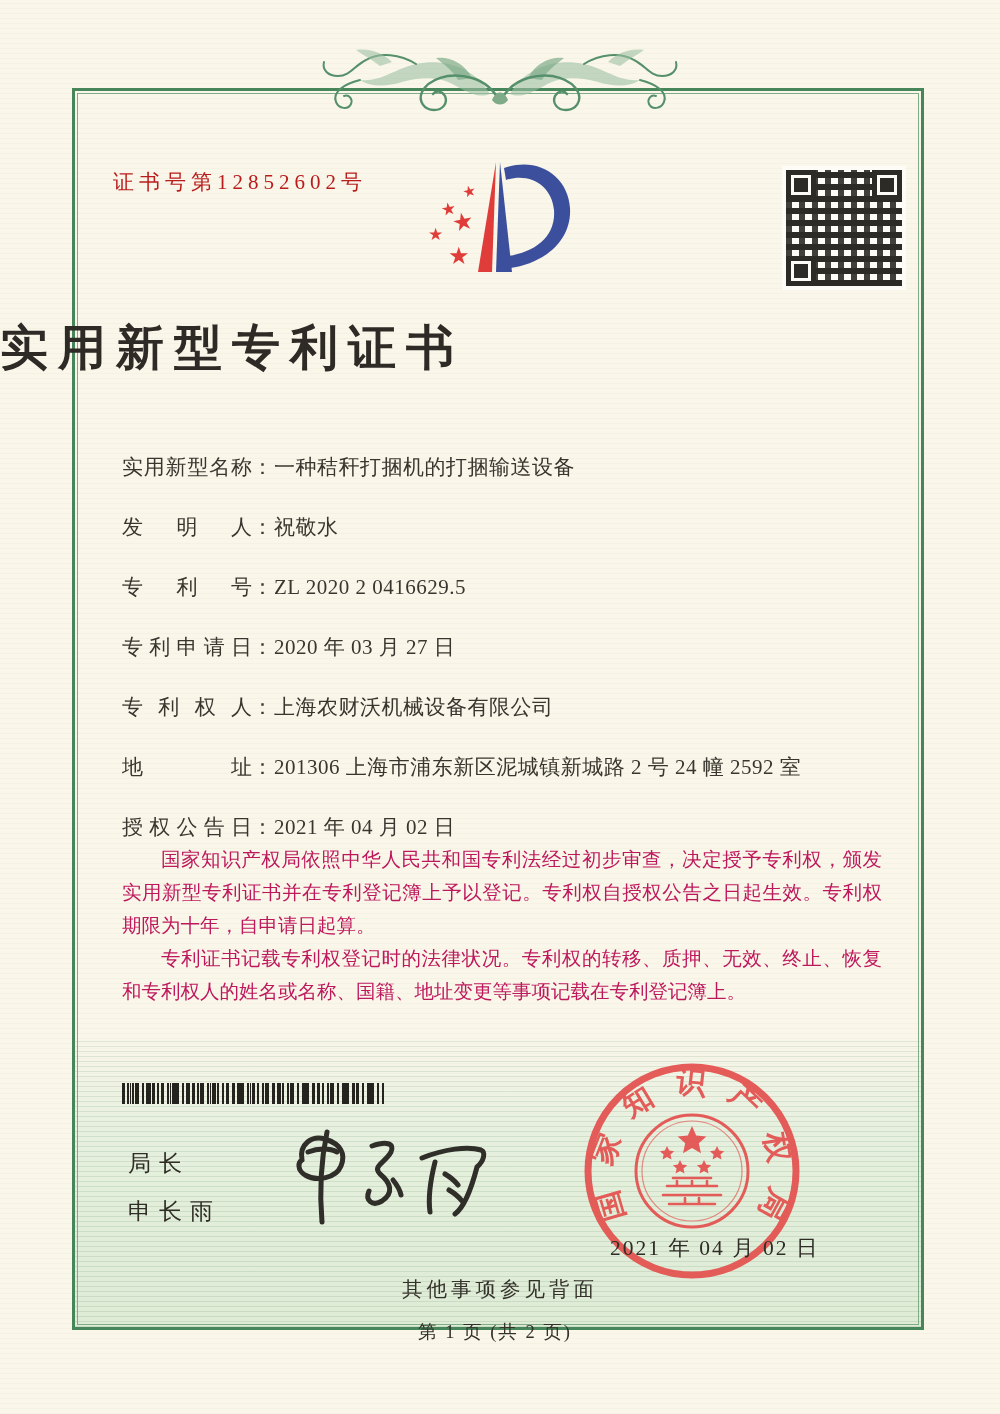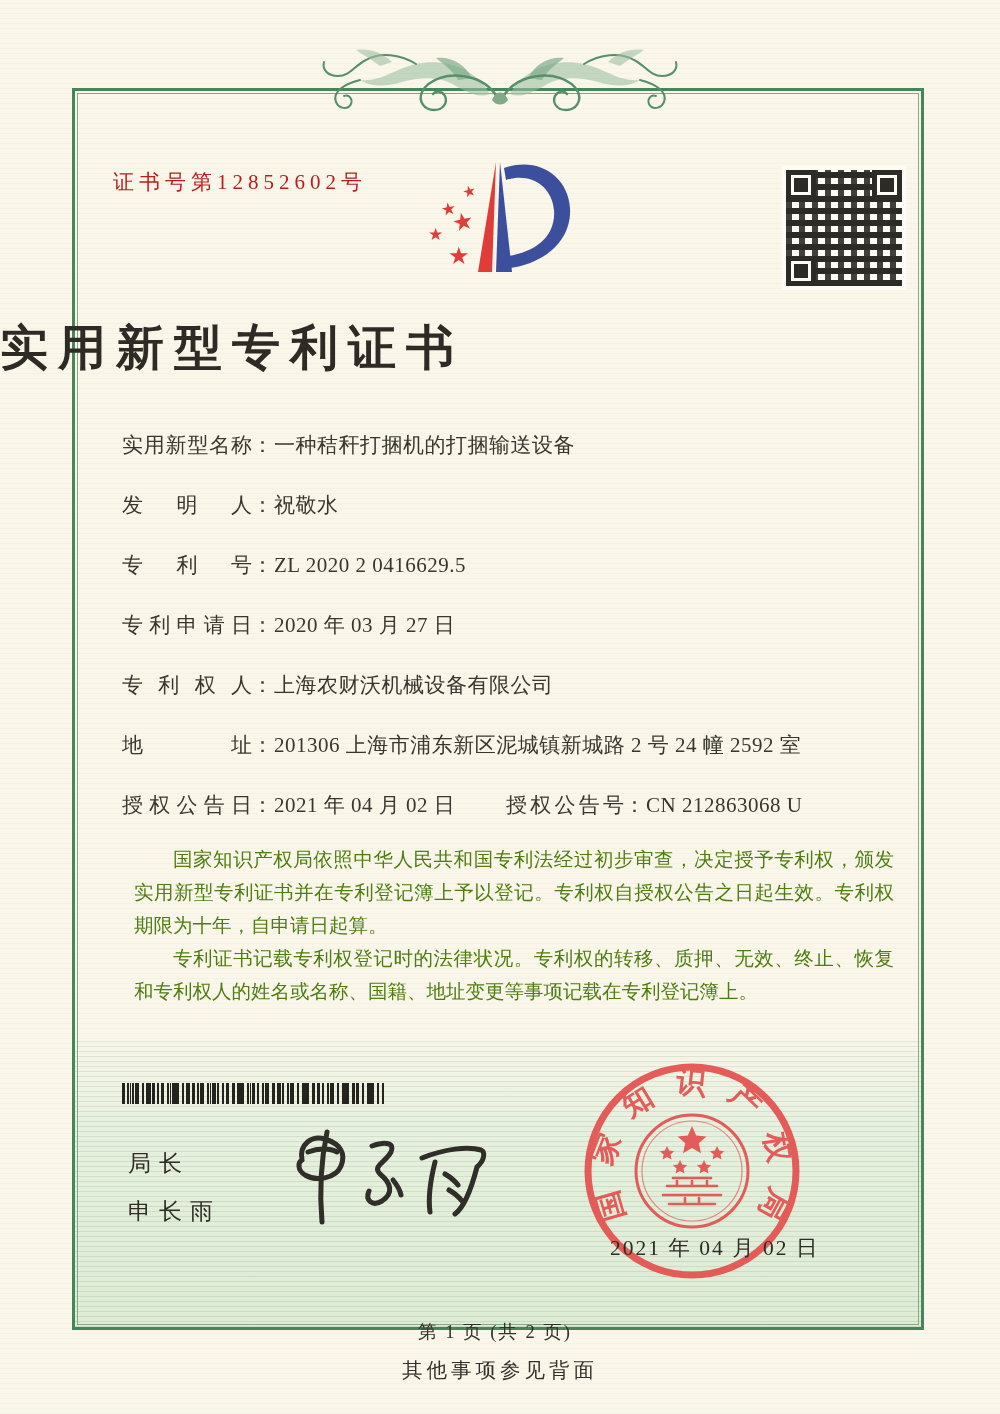--- a/index.html
+++ b/index.html
@@ -25,29 +25,29 @@
   }
   .frame::before{
     content:"";position:absolute;inset:2px;border:1px solid #7fab89;
   }
   .cert-no{left:113px;top:168px;font-size:21px;letter-spacing:5px;color:#b91c1c;z-index:3;}
   .title{
     left:0;top:316px;width:1000px;z-index:3;
     font-size:48px;font-weight:bold;letter-spacing:10px;color:#2e2b26;
   }
   
-  .fields{left:122px;top:430px;width:770px;z-index:3;font-size:21px;}
+  .fields{left:122px;top:452px;width:770px;z-index:3;font-size:21px;}
   .row{height:30px;line-height:30px;margin-bottom:30px;white-space:nowrap;position:relative;}
   .lbl{display:inline-block;width:130px;text-align:justify;text-align-last:justify;vertical-align:top;}
   .colon{display:inline-block;width:22px;vertical-align:top;}
   .val{letter-spacing:0.5px;}
   .pair2{position:absolute;left:384px;top:0;}
   .pair2 .lbl{width:118px;}
   
-  .paras{left:122px;top:843px;width:760px;z-index:3;font-size:19.5px;line-height:33px;text-align:justify;color:#4d7c0f;margin-left:12px;}
+  .paras{left:122px;top:843px;width:760px;z-index:3;font-size:19.5px;line-height:33px;text-align:justify;color:#be185d;}
   .paras p{margin:0;text-indent:2em;}
   
   .barcode{
     left:122px;top:1083px;width:262px;height:21px;z-index:3;
     background:
       repeating-linear-gradient(90deg,#24231e 0 2px,transparent 2px 5px),
       repeating-linear-gradient(90deg,#24231e 0 1px,transparent 1px 8px),
       repeating-linear-gradient(90deg,#24231e 0 3px,transparent 3px 13px);
   }
   
@@ -63,21 +63,21 @@
   .f-tl{left:4px;top:4px;} .f-tr{right:4px;top:4px;} .f-bl{left:4px;bottom:4px;}
   
   .signer-title{left:128px;top:1148px;font-size:23px;letter-spacing:8px;z-index:3;color:#2f2d26;}
   .signer-name{left:128px;top:1196px;font-size:23px;letter-spacing:8px;z-index:3;color:#2f2d26;}
   .signature{left:272px;top:1122px;z-index:4;}
   
   .seal{left:577px;top:1056px;z-index:4;opacity:0.92;}
   .seal-date{left:610px;top:1233px;z-index:5;font-size:21.5px;letter-spacing:2px;color:#2e2c26;}
   
   .page-info{left:72px;top:1295px;width:846px;text-align:center;font-size:18.5px;letter-spacing:2px;z-index:3;color:#33312a;margin-top:24px;}
-  .back-note{left:0;top:1356px;width:1000px;text-align:center;font-size:20.5px;letter-spacing:4px;z-index:3;color:#33312a;}
+  .back-note{left:0;top:1275px;width:1000px;text-align:center;font-size:20.5px;letter-spacing:4px;z-index:3;color:#33312a;}
   .flourish{left:310px;top:44px;z-index:3;}
   .logo{left:420px;top:146px;z-index:3;}
 </style>
 </head>
 <body>
 
 <div class="abs green-band"></div>
 
 <div class="abs frame"></div>
 
@@ -139,23 +139,20 @@
     <span class="lbl">专利申请日</span><span class="colon">：</span><span class="val">2020 年 03 月 27 日</span>
   </div>
   <div class="row">
     <span class="lbl">专利权人</span><span class="colon">：</span><span class="val">上海农财沃机械设备有限公司</span>
   </div>
   <div class="row">
     <span class="lbl">地址</span><span class="colon">：</span><span class="val">201306 上海市浦东新区泥城镇新城路 2 号 24 幢 2592 室</span>
   </div>
   <div class="row">
     <span class="lbl">授权公告日</span><span class="colon">：</span><span class="val">2021 年 04 月 02 日</span>
-    <span class="pair2">
-      <span class="lbl">授权公告号</span><span class="colon">：</span><span class="val">CN 212863068 U</span>
-    </span>
   </div>
 </div>
 
 <div class="abs paras">
   <p>国家知识产权局依照中华人民共和国专利法经过初步审查，决定授予专利权，颁发实用新型专利证书并在专利登记簿上予以登记。专利权自授权公告之日起生效。专利权期限为十年，自申请日起算。</p>
   <p>专利证书记载专利权登记时的法律状况。专利权的转移、质押、无效、终止、恢复和专利权人的姓名或名称、国籍、地址变更等事项记载在专利登记簿上。</p>
 </div>
 
 <div class="abs barcode"></div>
 

